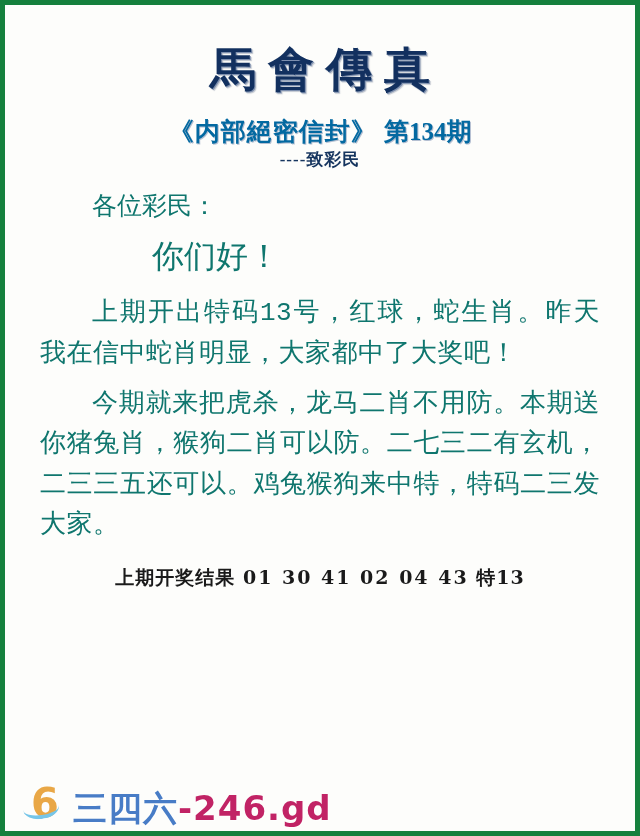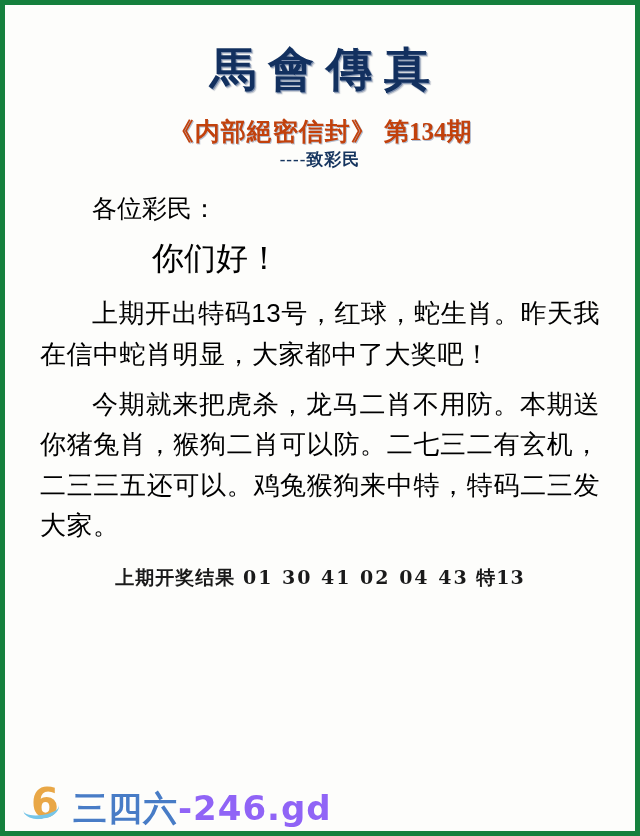--- a/index.html
+++ b/index.html
@@ -31,41 +31,41 @@
     font-weight: bold;
     letter-spacing: 12px;
     color: #12305f;
     text-shadow: 1px 1px 0 #7d8fae, 2px 2px 1px rgba(20,40,80,0.25);
     padding-left: 12px;
   }
   .subtitle {
     margin-top: 14px;
     font-size: 25px;
     font-weight: bold;
-    color: #c2410c;
+    color: #0369a1;
     letter-spacing: 1px;
     text-shadow: 1px 1px 0 rgba(120,140,175,0.55);
   }
   .subtitle .issue {
     letter-spacing: 0px;
   }
   .dedication {
     margin-top: 0;
     font-size: 17px;
     font-weight: bold;
     color: #16355f;
     letter-spacing: 1px;
   }
   .body-text {
     margin-top: 18px;
     width: 560px;
-    color: #000000;
+    color: #0f766e;
     font-size: 26px;
     line-height: 1.55;
-    font-family: Liberation Sans, sans-serif;
+    font-family: Liberation Mono, monospace;
   }
   .line {
     white-space: pre-wrap;
   }
   .salutation {
     padding-left: 52px;
     font-size: 25px;
   }
   .greeting {
     padding-left: 112px;
@@ -143,21 +143,21 @@
   .wm-text {
     font-family: "DejaVu Sans", sans-serif;
     font-size: 34px;
     font-weight: bold;
     color: #3f76c4;
     letter-spacing: 1px;
     line-height: 38px;
     text-shadow: 1px 1px 0 rgba(255,255,255,0.8);
   }
   .wm-text .dom {
-    color: #8b5cf6;
+    color: #be185d;
     margin-top: 32px;
   }
 </style>
 </head>
 <body>
 
 <div class="page">
 
   <div class="title">馬會傳真</div>
 

